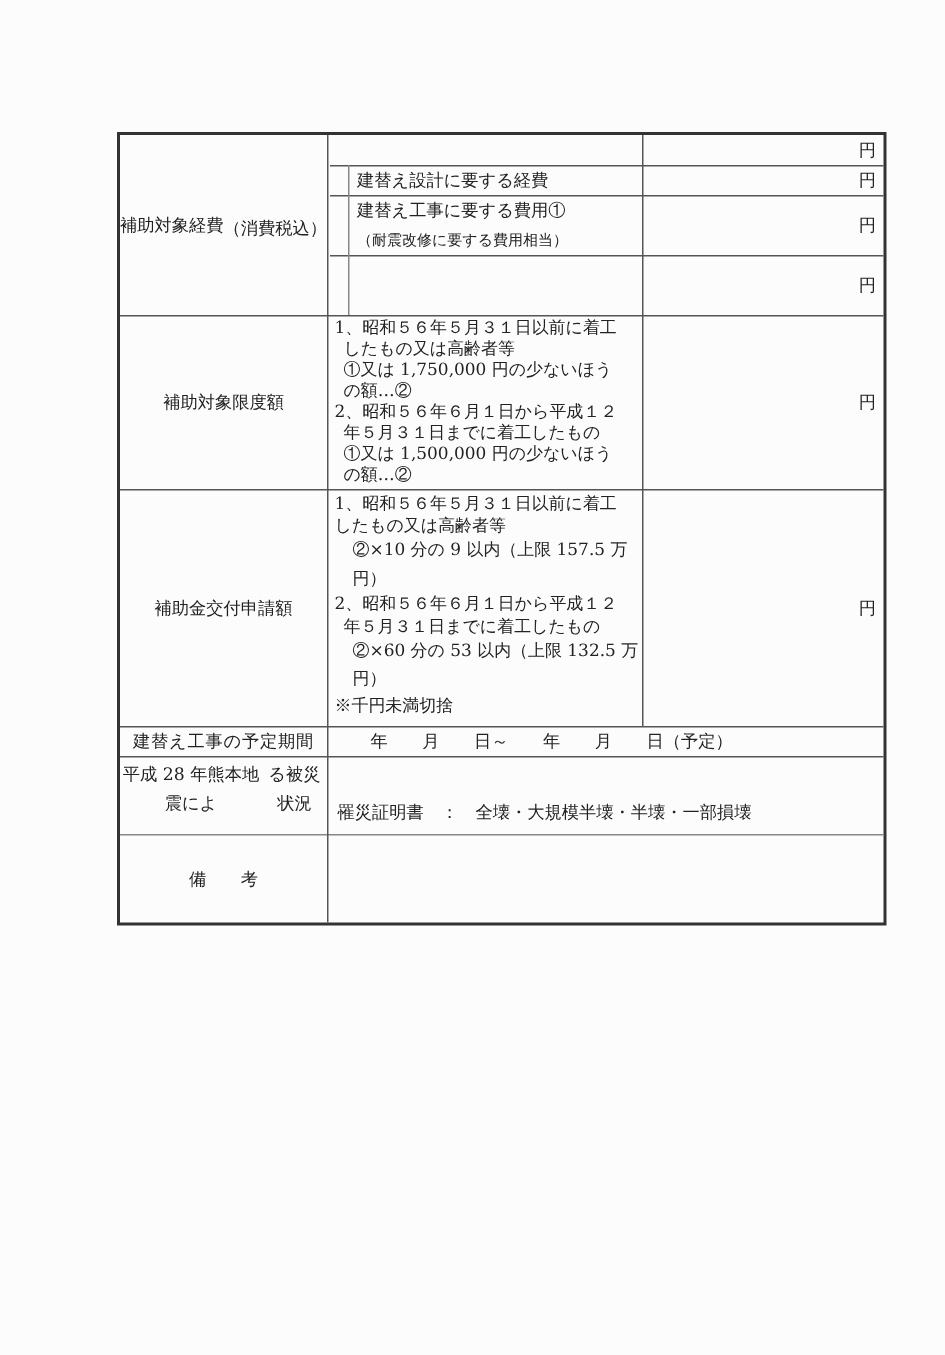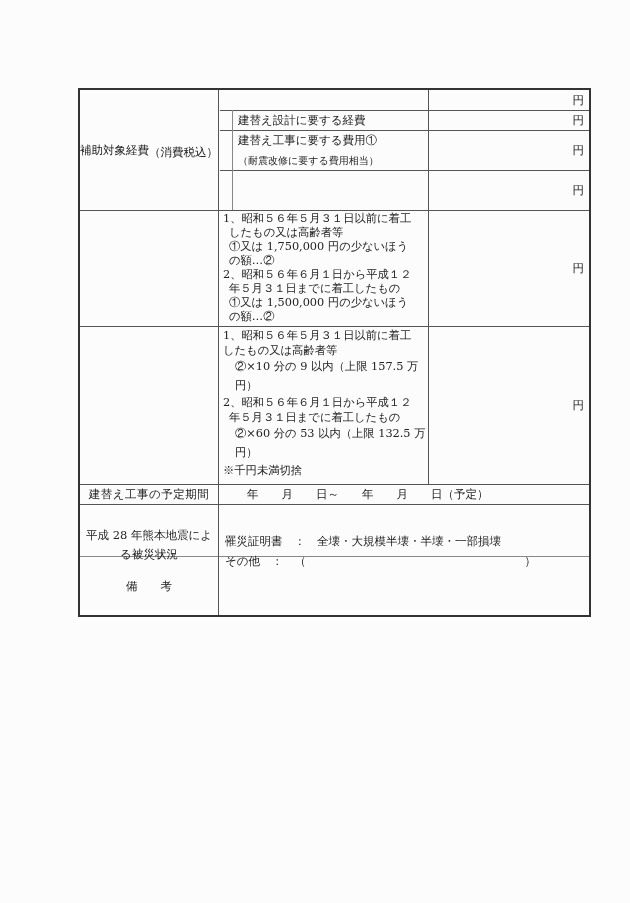--- a/index.html
+++ b/index.html
@@ -106,34 +106,40 @@
     <div class="small" style="margin-top:5px;">（耐震改修に要する費用相当）</div>
   </div>
   <div class="cell yen" style="left:349px; top:41px; width:160px; height:39px;">
     <span>円</span>
   </div>
 
   <div class="cell yen" style="left:349px; top:81px; width:160px; height:39px;">
     <span>円</span>
   </div>
 
+  <div class="cell center" style="left:0; top:121px; width:138px; height:115px;">
+    <span>補助対象限度額</span>
+  </div>
   <div class="cell list-text" style="left:139px; top:121px; width:209px; height:115px;">
     <span class="line">1、昭和５６年５月３１日以前に着工</span>
     <span class="indent2">したもの又は高齢者等</span>
     <span class="indent2">①又は 1,750,000 円の少ないほう</span>
     <span class="indent2">の額…②</span>
     <span class="line">2、昭和５６年６月１日から平成１２</span>
     <span class="indent2">年５月３１日までに着工したもの</span>
     <span class="indent2">①又は 1,500,000 円の少ないほう</span>
     <span class="indent2">の額…②</span>
   </div>
   <div class="cell yen" style="left:349px; top:121px; width:160px; height:115px;">
     <span>円</span>
   </div>
 
+  <div class="cell center" style="left:0; top:237px; width:138px; height:157px;">
+    <span>補助金交付申請額</span>
+  </div>
   <div class="cell list-text applic" style="left:139px; top:237px; width:209px; height:157px;">
     <span class="line tight">1、昭和５６年５月３１日以前に着工</span>
     <span class="line tight">したもの又は高齢者等</span>
     <span class="indent">②×10 分の 9 以内（上限 157.5 万</span>
     <span class="indent">円）</span>
     <span class="line tight">2、昭和５６年６月１日から平成１２</span>
     <span class="indent2 tight">年５月３１日までに着工したもの</span>
     <span class="indent">②×60 分の 53 以内（上限 132.5 万</span>
     <span class="indent">円）</span>
     <span class="line">※千円未満切捨</span>
@@ -142,27 +148,26 @@
     <span>円</span>
   </div>
 
   <div class="cell center" style="left:0; top:395px; width:138px; height:19px; letter-spacing:0.5px;">
     <span>建替え工事の予定期間</span>
   </div>
   <div class="cell vcenter" style="left:139px; top:395px; width:370px; height:19px; padding-left:28px;text-align:right;">
     <span>年　　月　　日～　　年　　月　　日（予定）</span>
   </div>
 
-  <div class="cell center" style="left:0; top:429px; width:138px; height:51px; flex-direction:column; line-height:19px;">
+  <div class="cell center" style="left:0; top:410px; width:138px; height:51px; flex-direction:row; line-height:19px;">
     <span>平成 28 年熊本地震によ</span>
     <span>る被災状況</span>
   </div>
   <div class="cell" style="left:139px; top:437px; width:370px; height:51px; padding-left:6px; padding-top:4px; line-height:20px;">
     <div>罹災証明書　：　全壊・大規模半壊・半壊・一部損壊</div>
-    <div>その他　：　（　　　　　　　　　　　　　　　　　　　）</div>
   </div>
 
   <div class="cell center" style="left:0; top:467px; width:138px; height:58px;">
     <span>備　　考</span>
   </div>
   <div class="cell" style="left:139px; top:467px; width:370px; height:58px;">
     <span></span>
   </div>
 
 </div>

